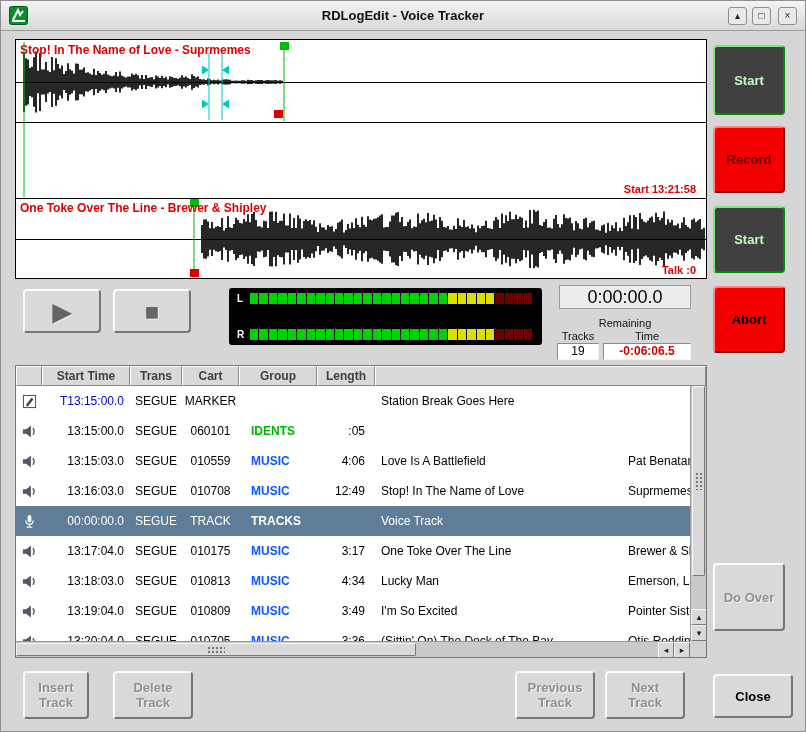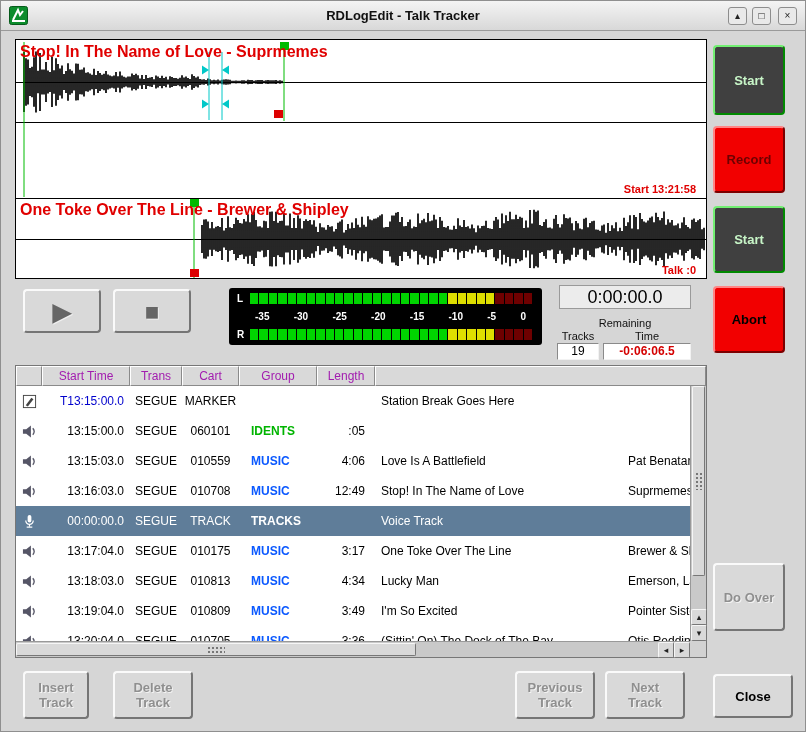--- a/index.html
+++ b/index.html
@@ -11,21 +11,21 @@
   .titlebar{position:absolute;left:0;top:0;width:100%;height:30px;
     background:linear-gradient(#f4f4f4,#d8d8d8);border-bottom:1px solid #9a9a9a}
   .title{position:absolute;left:0;right:0;top:7px;text-align:center;font-size:13px;font-weight:bold;color:#111}
   .app-icon{position:absolute;left:8px;top:5px;width:19px;height:19px}
   .winbtn{position:absolute;top:6px;width:19px;height:18px;background:#e9e9e9;border:1px solid #8d8d8d;
     border-radius:3px;font-size:10px;line-height:16px;text-align:center;color:#222}
 
   
   .wave-area{position:absolute;left:14px;top:38px;width:692px;height:240px;background:#fff;border:1px solid #000}
   .wave-area svg{position:absolute;left:0;top:0}
-  .wave-title{position:absolute;left:4px;font-size:16px;font-weight:bold;color:#e00000;z-index:3;white-space:nowrap}
+  .wave-title{position:absolute;left:4px;font-size:12px;font-weight:bold;color:#e00000;z-index:3;white-space:nowrap}
   .wave-label{position:absolute;right:10px;font-size:11px;font-weight:bold;color:#e00000;z-index:3}
 
   
   .btn{background:#d9d9d9;border:2px solid;border-color:#fafafa #757575 #757575 #fafafa;border-radius:4px;
     font-weight:bold;font-size:13px;color:#222;display:flex;align-items:center;justify-content:center;
     text-align:center;white-space:pre-line;line-height:15px;position:absolute;cursor:default}
   .btn.disabled{color:#8f8f8f;text-shadow:1px 1px 0 #f3f3f3}
   .btn.green{background:#404040;border-color:#72ef72 #018a01 #018a01 #72ef72;color:#c8f6c8;text-shadow:none}
   .btn.redbtn{background:#f20000;border-color:#ff8585 #7d0000 #7d0000 #ff8585}
   .btn.record-style{color:#6d0000;text-shadow:none}
@@ -47,22 +47,22 @@
   .elapsed{position:absolute;left:558px;top:284px;width:132px;height:24px;background:#ececec;
     border:1px solid #9a9a9a;font-size:18px;text-align:center;line-height:22px;color:#000}
   .small-label{position:absolute;font-size:11px;color:#111;text-align:center}
   .value-box{position:absolute;background:#fff;border:1px solid;border-color:#8a8a8a #f2f2f2 #f2f2f2 #8a8a8a;
     font-size:12px;text-align:center;line-height:15px;height:17px}
   .timeneg{color:#d40000;font-weight:bold}
 
   
   .logtable{position:absolute;left:14px;top:364px;width:692px;height:293px;background:#fff;border:1px solid #777}
   .thead{display:flex;height:20px;background:#d9d9d9;width:690px}
-  .th{border:1px solid;border-color:#fff #8a8a8a #8a8a8a #fff;font-size:12px;font-weight:normal;
-    display:flex;align-items:center;justify-content:center;color:#a21caf;overflow:hidden;white-space:nowrap}
+  .th{border:1px solid;border-color:#fff #8a8a8a #8a8a8a #fff;font-size:12px;font-weight:bold;
+    display:flex;align-items:center;justify-content:center;color:#404040;overflow:hidden;white-space:nowrap}
   .tbody{position:relative;height:299px;overflow:hidden;width:674px}
   .trow{display:flex;height:30px;align-items:center;font-size:12px;color:#000;background:#fff;width:860px}
   .trow.selected{background:#5f7d99;color:#fff}
   .c{overflow:hidden;white-space:nowrap}
   .w-icon{width:26px;display:flex;align-items:center;justify-content:center}
   .w-time{width:88px;text-align:right;padding-right:6px}
   .w-trans{width:52px;text-align:center}
   .w-cart{width:57px;text-align:center}
   .w-group{width:78px;padding-left:12px;font-weight:bold}
   .w-len{width:58px;text-align:right;padding-right:10px}
@@ -87,21 +87,21 @@
 <body>
 
 <div class="win">
 
   <div class="titlebar">
     <svg class="app-icon" viewBox="0 0 19 19">
       <rect x="0.5" y="0.5" width="18" height="18" rx="2" fill="#0c8c2c" stroke="#065a1b"></rect>
       <path d="M4,14 L9,4 L11,9 L14,5" stroke="#fff" stroke-width="2" fill="none"></path>
       <rect x="3" y="14" width="13" height="2" fill="#fff"></rect>
     </svg>
-    <div class="title">RDLogEdit - Talk Tracker</div>
+    <div class="title">RDLogEdit - Voice Tracker</div>
     <div class="winbtn" style="right:58px">▴</div>
     <div class="winbtn" style="right:34px">□</div>
     <div class="winbtn" style="right:8px">×</div>
   </div>
 
   <div class="wave-area">
     <svg id="wave-svg" width="690" height="238" viewBox="0 0 690 238">
         <line x1="0" y1="42.5" x2="690" y2="42.5" stroke="#000" stroke-width="1"></line>
         <line x1="0" y1="82.5" x2="690" y2="82.5" stroke="#000" stroke-width="1"></line>
         <line x1="0" y1="158.5" x2="690" y2="158.5" stroke="#000" stroke-width="1"></line>
@@ -164,30 +164,20 @@
           <div class="seg y"></div>
           <div class="seg y"></div>
           <div class="seg y"></div>
           <div class="seg y"></div>
           <div class="seg r"></div>
           <div class="seg r"></div>
           <div class="seg r"></div>
           <div class="seg r"></div>
         </div>
     </div>
-    <div class="meter-scale" id="meter-scale">
-        <span>-35</span>
-        <span>-30</span>
-        <span>-25</span>
-        <span>-20</span>
-        <span>-15</span>
-        <span>-10</span>
-        <span>-5</span>
-        <span>0</span>
-      </div>
     <div class="meter-row">
       <span class="ch">R</span>
       <div class="meter-bar" id="bar-r">
           <div class="seg g"></div>
           <div class="seg g"></div>
           <div class="seg g"></div>
           <div class="seg g"></div>
           <div class="seg g"></div>
           <div class="seg g"></div>
           <div class="seg g"></div>

